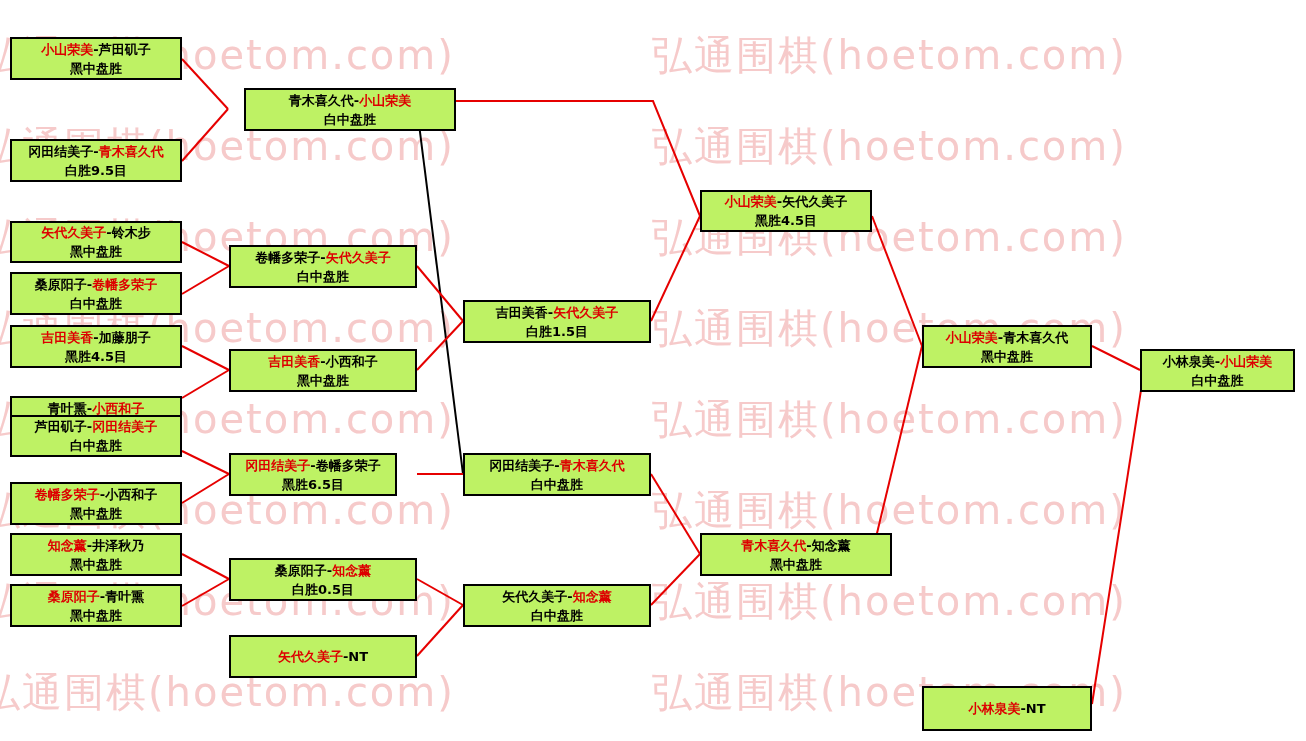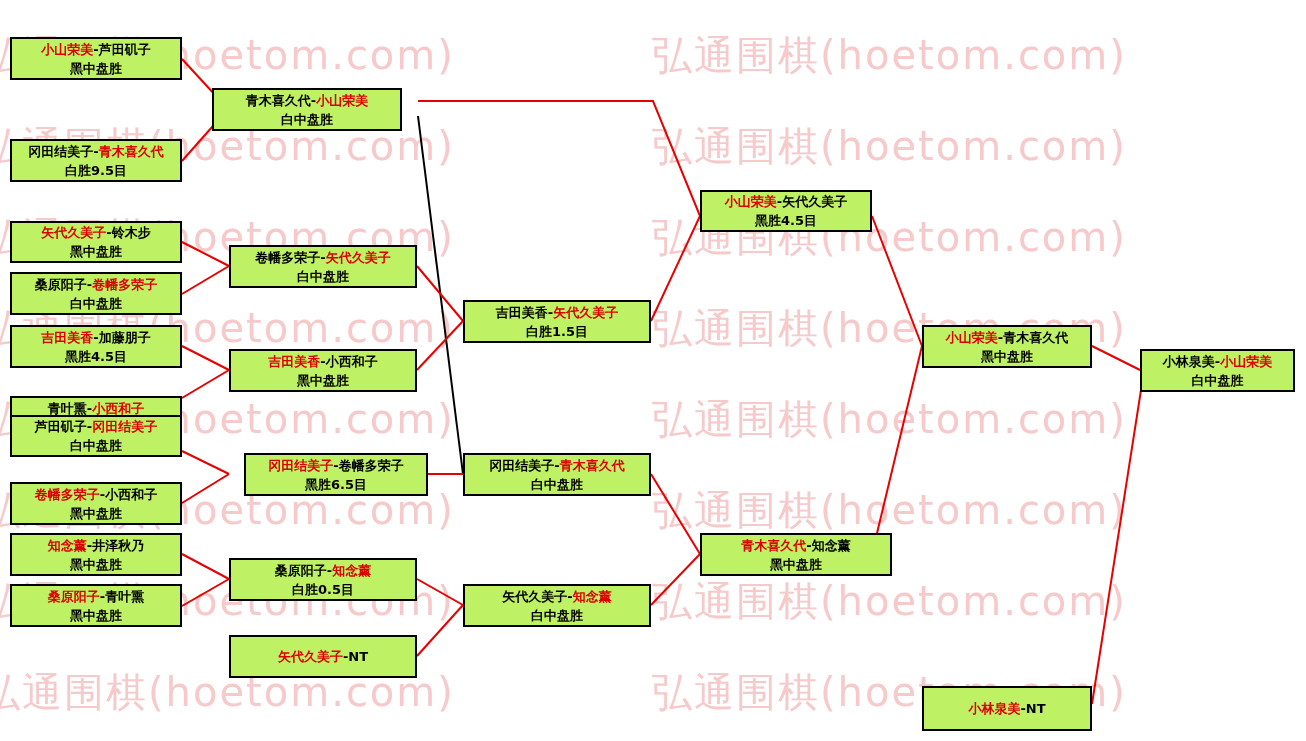--- a/index.html
+++ b/index.html
@@ -99,33 +99,33 @@
 </div>
 <div class="box" style="left:10px;top:533px;width:172px;height:43px">
   <div class="players"><span class="nm red">知念薰</span><span class="sep">-</span><span class="nm">井泽秋乃</span></div>
   <div class="result">黑中盘胜</div>
 </div>
 <div class="box" style="left:10px;top:584px;width:172px;height:43px">
   <div class="players"><span class="nm red">桑原阳子</span><span class="sep">-</span><span class="nm">青叶熏</span></div>
   <div class="result">黑中盘胜</div>
 </div>
 
-<div class="box" style="left:212px;top:88px;width:190px;height:43px">
+<div class="box" style="left:244px;top:88px;width:212px;height:43px">
   <div class="players"><span class="nm">青木喜久代</span><span class="sep">-</span><span class="nm red">小山荣美</span></div>
   <div class="result">白中盘胜</div>
 </div>
 <div class="box" style="left:229px;top:245px;width:188px;height:43px">
   <div class="players"><span class="nm">卷幡多荣子</span><span class="sep">-</span><span class="nm red">矢代久美子</span></div>
   <div class="result">白中盘胜</div>
 </div>
 <div class="box" style="left:229px;top:349px;width:188px;height:43px">
   <div class="players"><span class="nm red">吉田美香</span><span class="sep">-</span><span class="nm">小西和子</span></div>
   <div class="result">黑中盘胜</div>
 </div>
-<div class="box" style="left:244px;top:453px;width:184px;height:43px">
+<div class="box" style="left:229px;top:453px;width:168px;height:43px">
   <div class="players"><span class="nm red">冈田结美子</span><span class="sep">-</span><span class="nm">卷幡多荣子</span></div>
   <div class="result">黑胜6.5目</div>
 </div>
 <div class="box" style="left:229px;top:558px;width:188px;height:43px">
   <div class="players"><span class="nm">桑原阳子</span><span class="sep">-</span><span class="nm red">知念薰</span></div>
   <div class="result">白胜0.5目</div>
 </div>
 <div class="box" style="left:229px;top:635px;width:188px;height:43px">
   <div class="players"><span class="nm red">矢代久美子</span><span class="sep">-</span><span class="nm">NT</span></div>
   <div class="result"></div>

